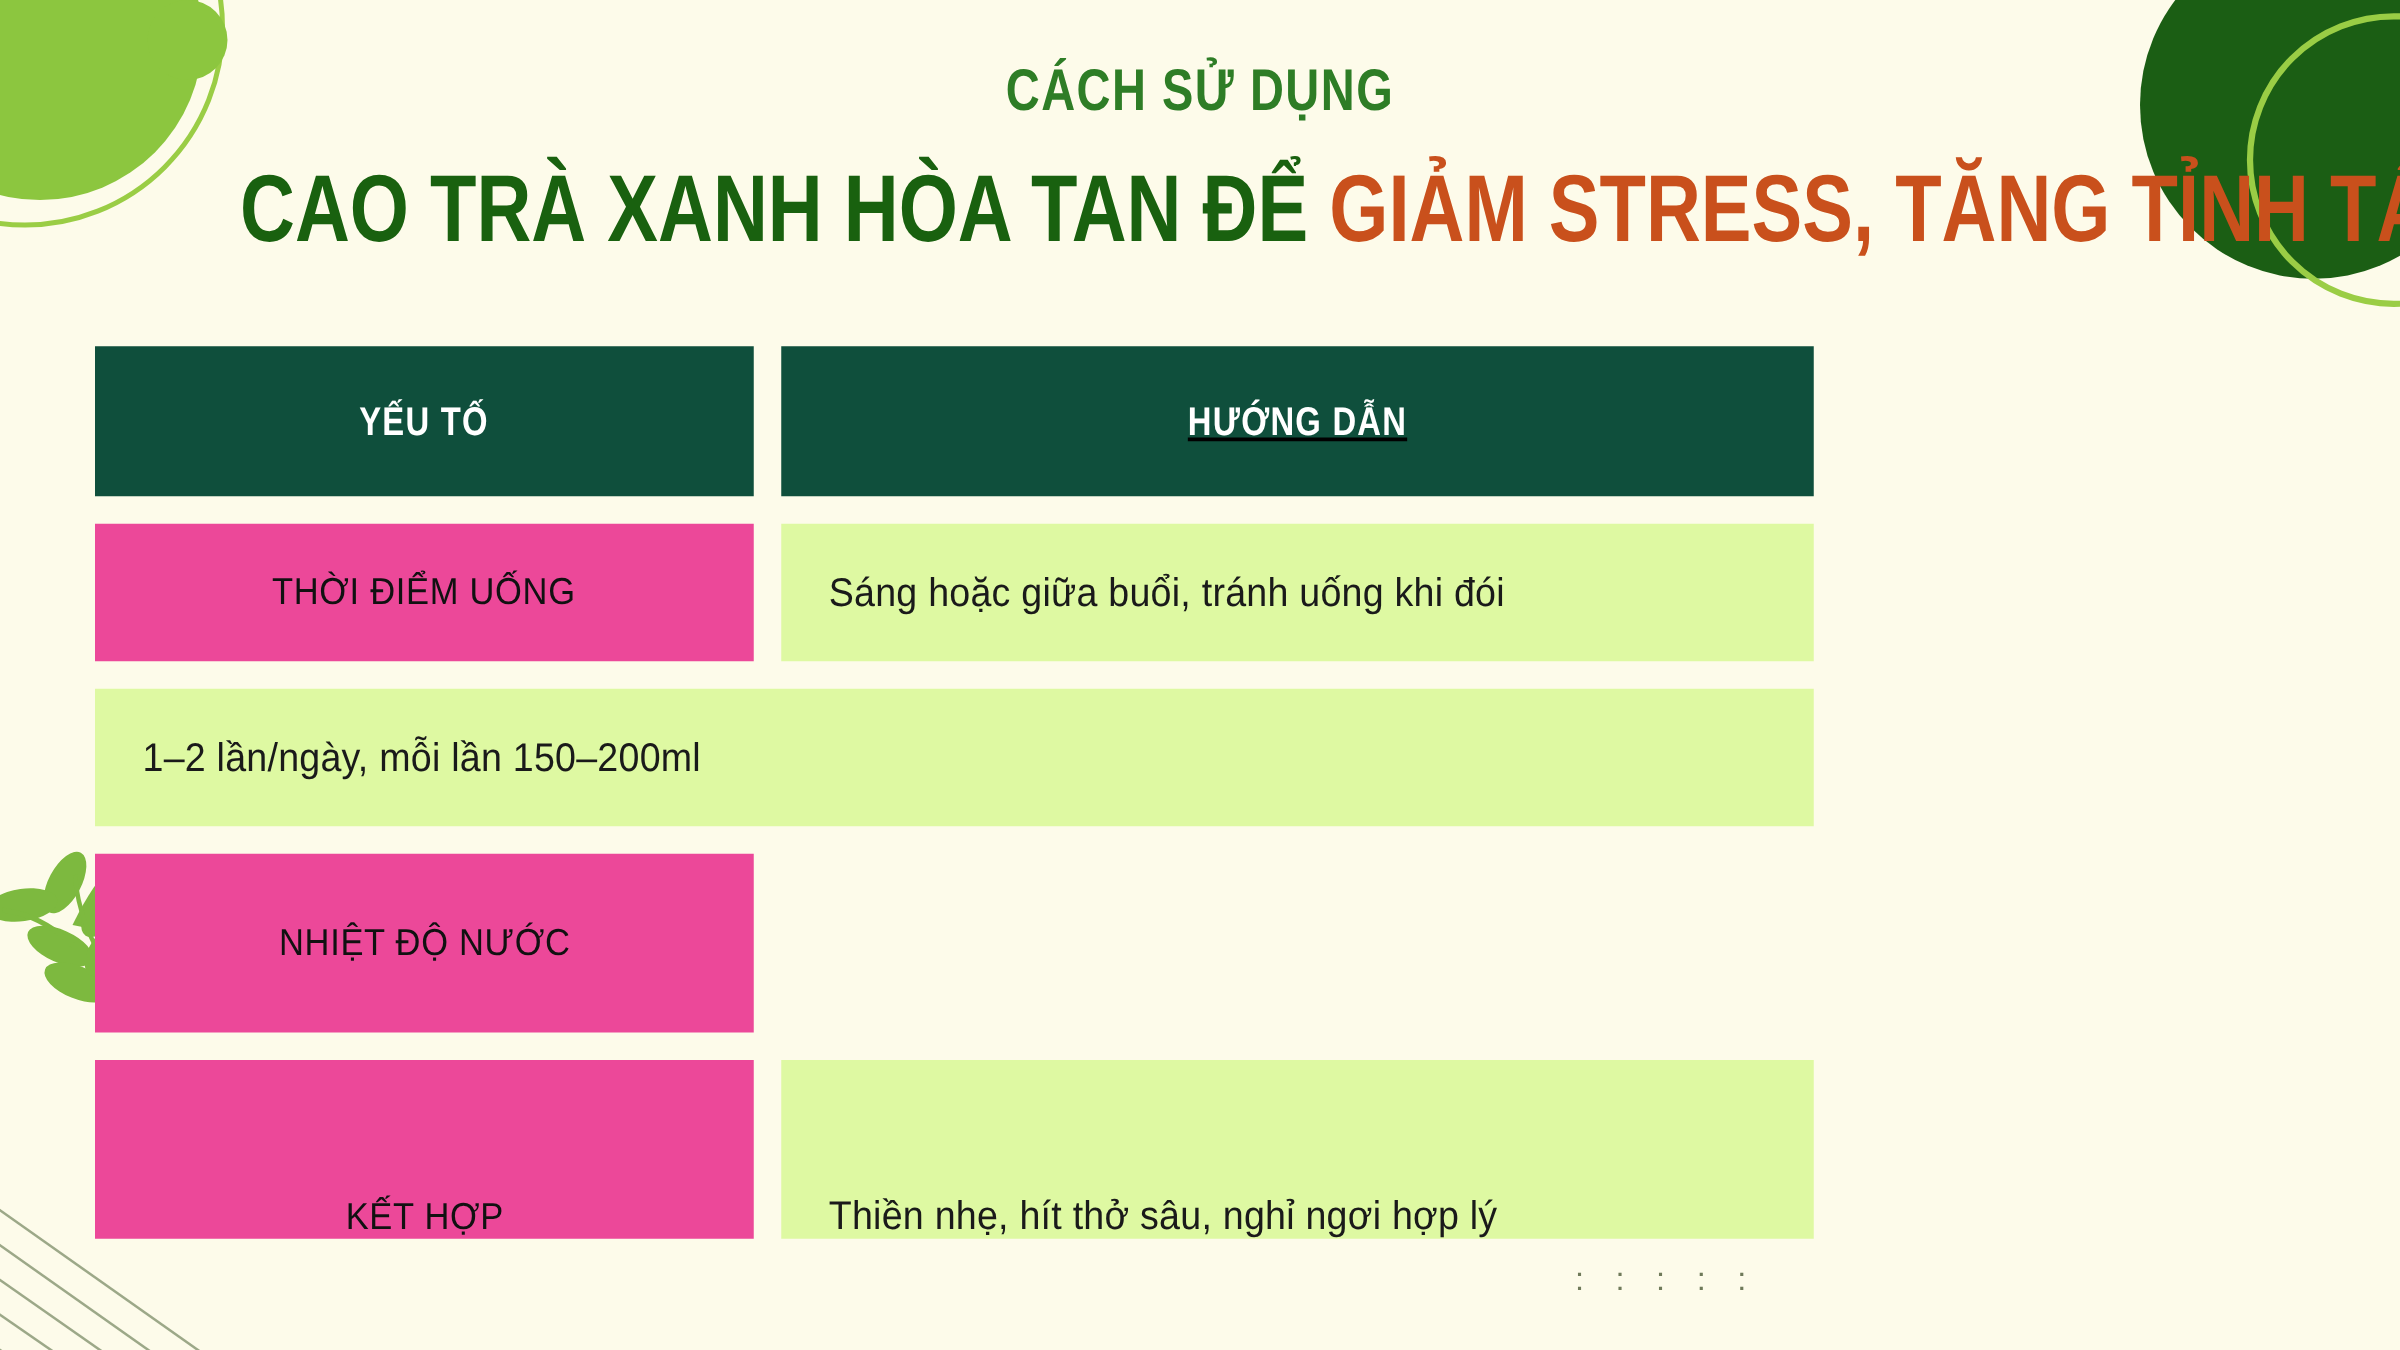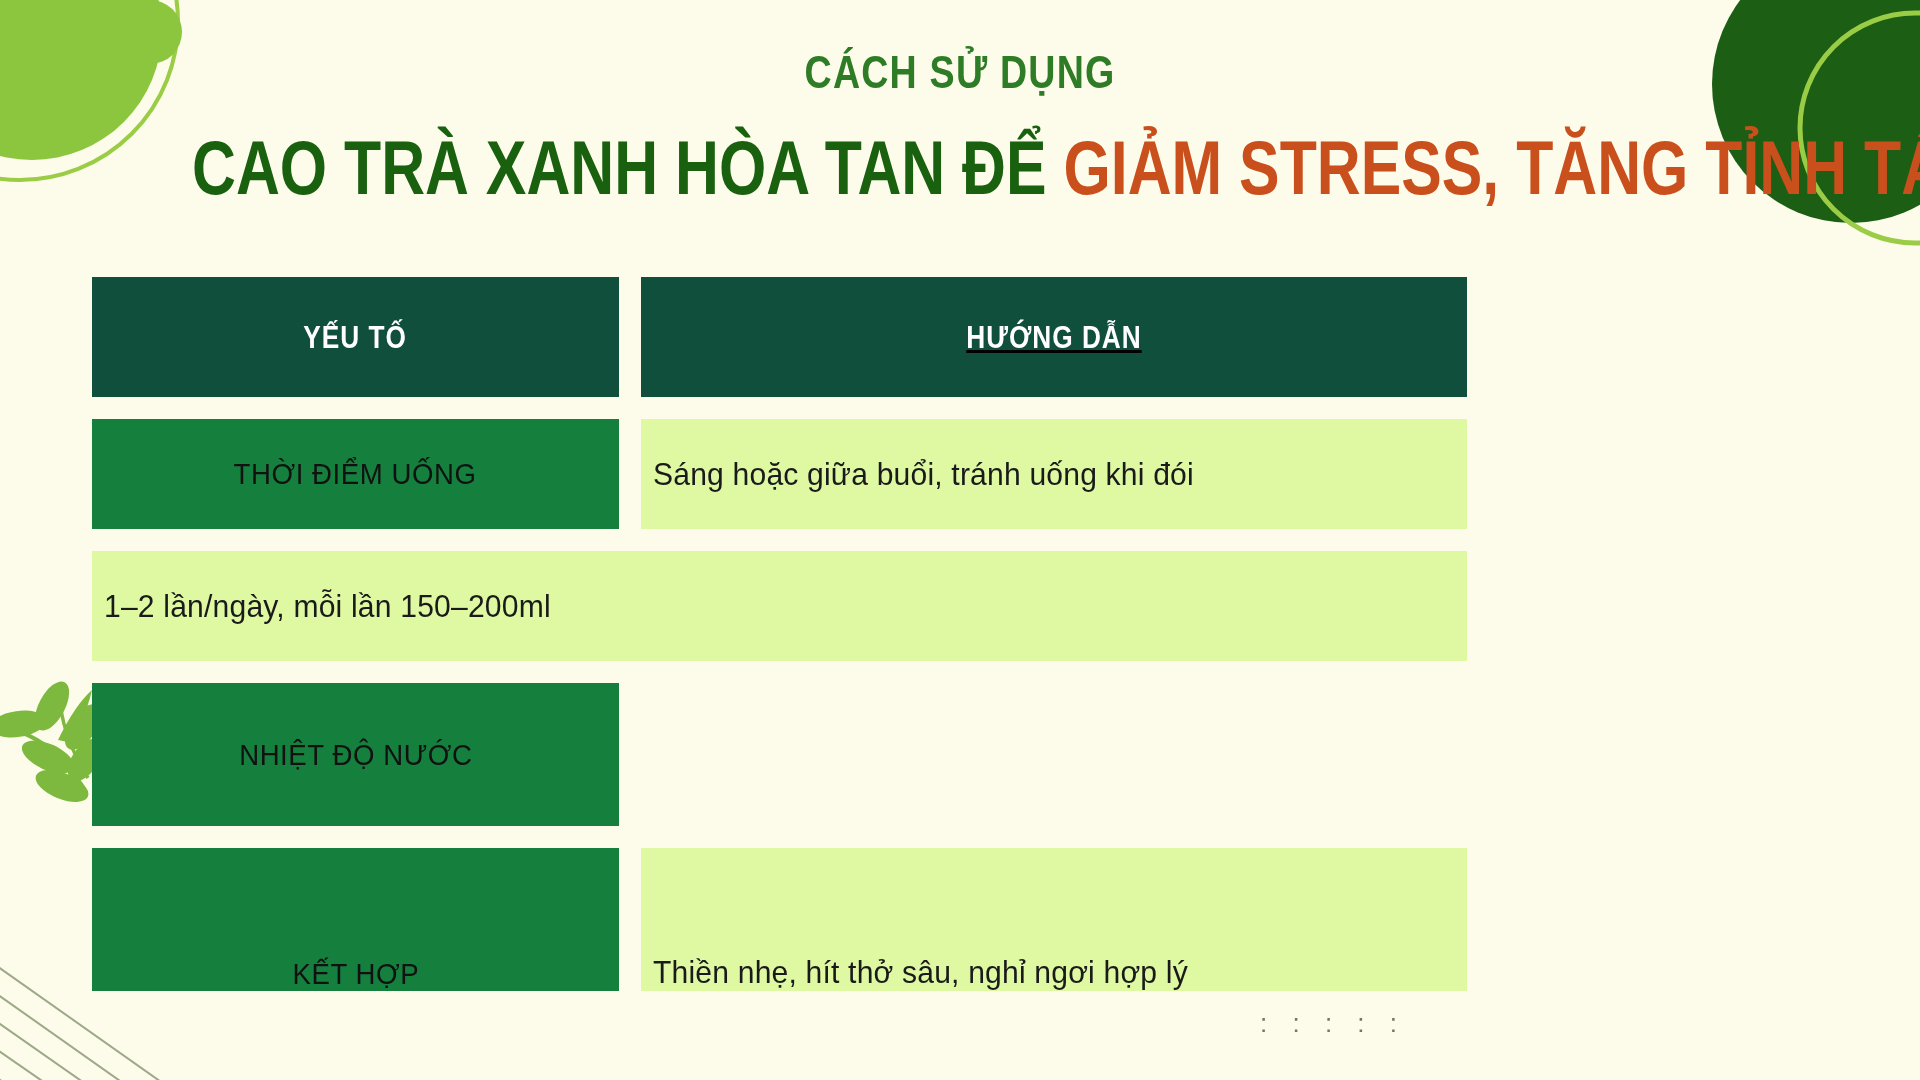--- a/index.html
+++ b/index.html
@@ -37,21 +37,21 @@
     letter-spacing:0px;
     white-space:nowrap;
     transform:scaleX(0.80);
   }
   .title .g { color:#19610F; }
   .title .o { color:#C9501C; }
 
   
   .table {
     position:absolute;
-    left:92px;
+    left:76px;
     top:277px;
     width:1375px;
   }
   .trow { display:flex; gap:22px; margin-bottom:22px; }
   .trow:last-child { margin-bottom:0; }
 
   .c-left  { width:527px; flex:0 0 527px; display:flex; align-items:center; justify-content:center; }
   .c-right { flex:1 1 auto; display:flex; align-items:center; }
 
   
@@ -64,22 +64,22 @@
     color:#FFFFFF;
     font-family:"Liberation Sans Narrow","Liberation Sans",sans-serif;
     font-weight:bold;
     font-size:32px;
     letter-spacing:1.2px;
     transform:scaleX(0.82);
     white-space:nowrap;
   }
 
   
-  .brow .c-left  { background:#15803d; }
-  .brow .c-right { background:#DEF9A2; padding-left:12px; }
+  .brow .c-left  { background:#ec4899; }
+  .brow .c-right { background:#DEF9A2; padding-left:38px; }
 
   .brow.r1 .c-left, .brow.r1 .c-right { height:110px; }
   .brow.r2 .c-left, .brow.r2 .c-right { height:110px; }
   .brow.r3 .c-left, .brow.r3 .c-right { height:143px;justify-content:center; }
   .brow.r4 .c-left, .brow.r4 .c-right { height:143px;align-items:flex-end; }
 
   .key {
     color:#111111;
     font-size:30px;
     letter-spacing:0.6px;

